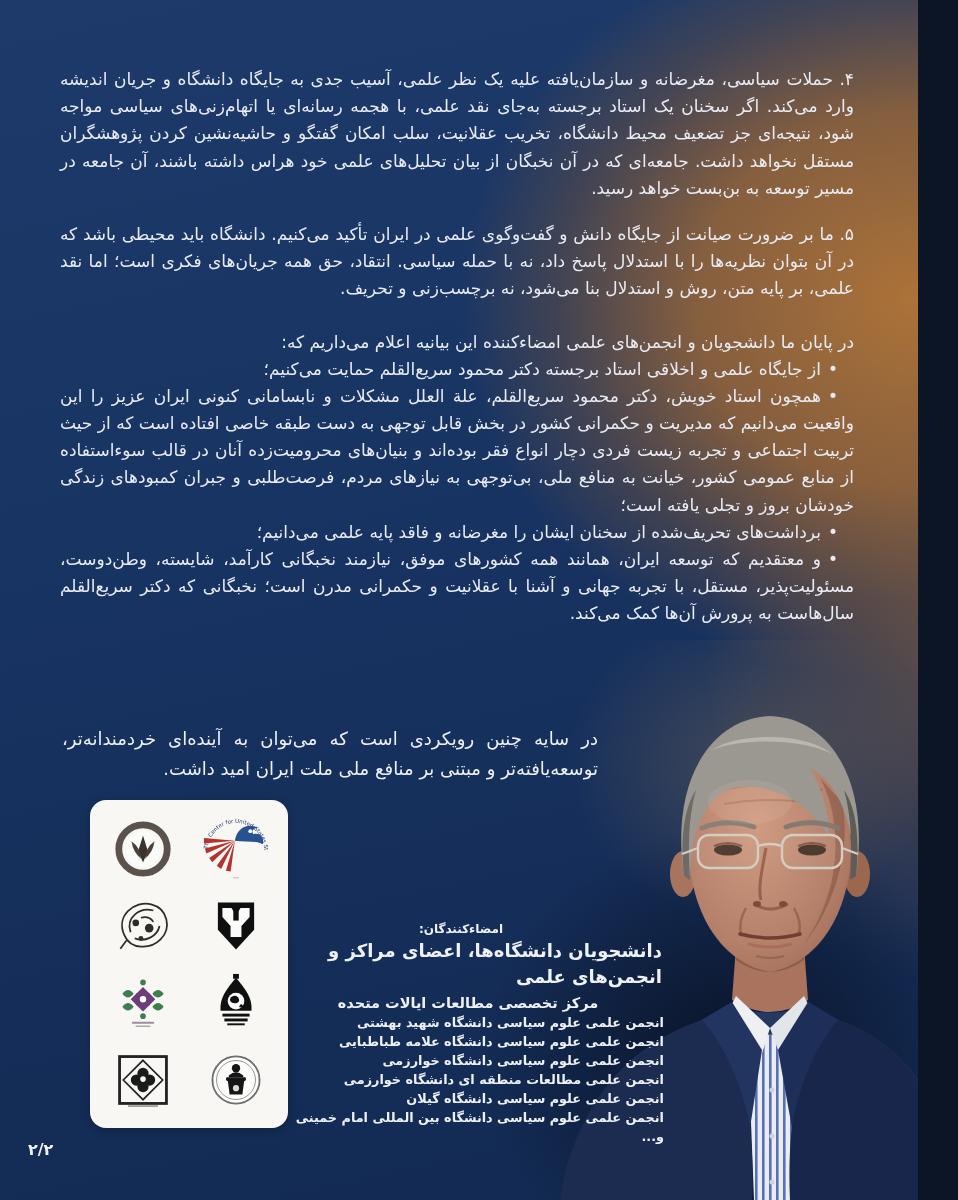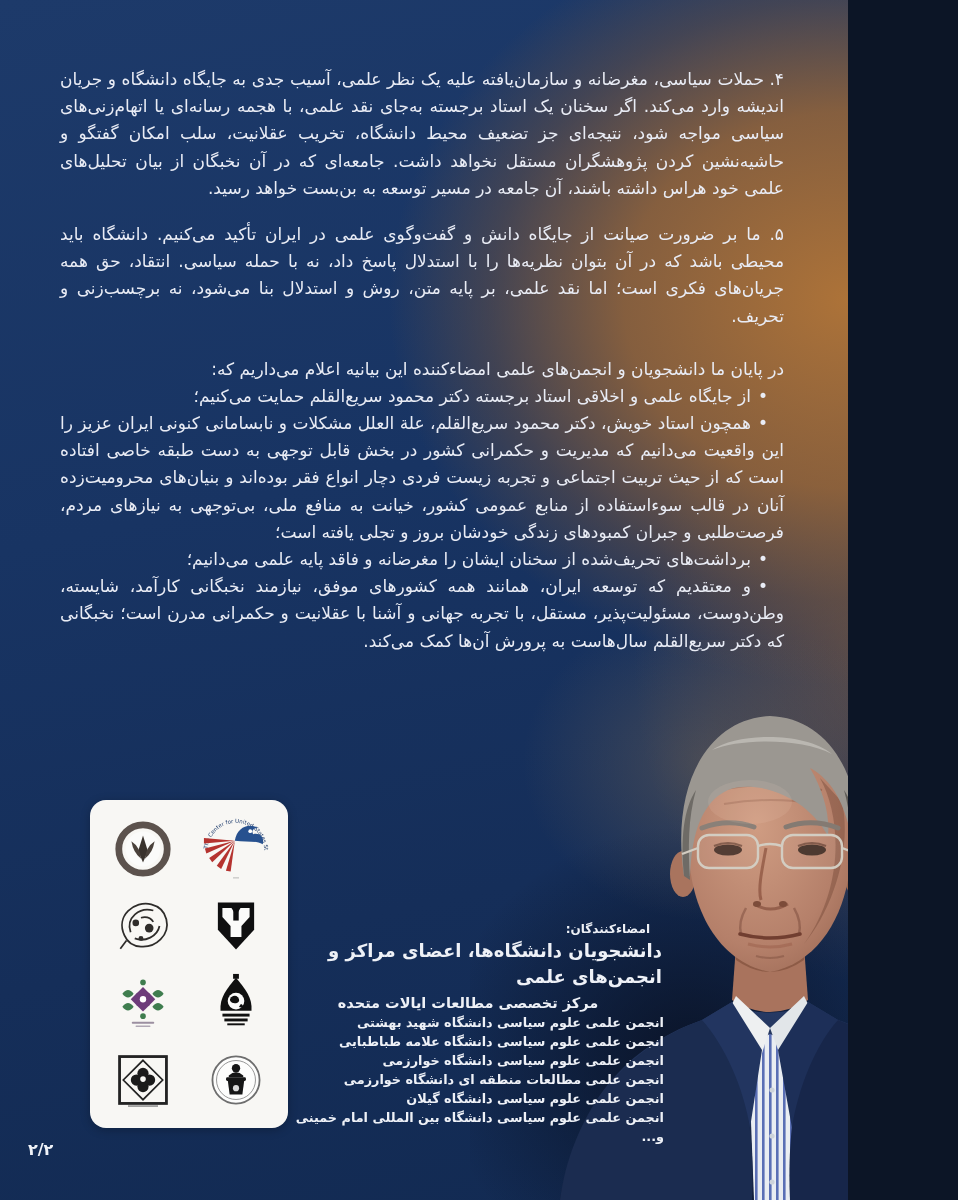--- a/index.html
+++ b/index.html
@@ -1,18 +1,18 @@
 <!DOCTYPE html>
 <html lang="fa"><head>
 <meta charset="utf-8">
 <style>
   html,body{margin:0;padding:0;background:#0c1526;}
   .page{
     position:relative;
-    width:848px;height:1200px;
+    width:918px;height:1200px;
     overflow:hidden;
     font-family:"DejaVu Sans", sans-serif;
     background:
       radial-gradient(ellipse 560px 470px at 100% 25%, rgba(181,118,54,0.95) 0%, rgba(163,106,52,0.78) 40%, rgba(122,86,58,0.42) 64%, rgba(26,51,95,0) 82%),
       radial-gradient(ellipse 320px 430px at 103% 55%, rgba(146,99,60,0.55) 0%, rgba(26,51,95,0) 75%),
       linear-gradient(168deg,#1d3a6a 0%,#183463 40%,#152e59 72%,#122a52 100%);
   }
   .photo-bg{
     position:absolute;left:470px;top:640px;right:0;bottom:0;z-index:0;
     background:
@@ -40,21 +40,21 @@
     background:#f8f7f4;border-radius:16px;
     display:grid;grid-template-columns:1fr 1fr;grid-template-rows:1fr 1fr 1fr 1fr;
     align-items:center;justify-items:center;padding:10px 6px;box-sizing:border-box;
     box-shadow:0 2px 10px rgba(0,0,0,0.25);
   }
   .logo-cell{display:flex;align-items:center;justify-content:center;}
   .signatories{
     position:absolute;left:272px;top:920px;width:392px;z-index:3;
     direction:rtl;color:#eef1f7;
   }
-  .sig-head{font-size:12px;font-weight:bold;text-align:right;padding-right:14px;line-height:1.5;}
+  .sig-head{font-size:12px;font-weight:bold;text-align:center;padding-right:14px;line-height:1.5;}
   .sig-sub{font-size:18px;font-weight:bold;text-align:right;padding-right:2px;line-height:1.45;}
   .sig-strong{font-size:14.5px;font-weight:bold;text-align:center;margin-top:3px;line-height:1.45;}
   .sig-item{font-size:12.8px;font-weight:bold;text-align:right;line-height:1.48;}
   .page-number{
     position:absolute;left:28px;top:1140px;z-index:2;
     color:#f0f3f9;font-size:16px;font-weight:bold;direction:rtl;
   }
 </style>
 </head>
 <body>
@@ -144,20 +144,21 @@
   <div class="main-text">
     <p>۴. حملات سیاسی، مغرضانه و سازمان‌یافته علیه یک نظر علمی، آسیب جدی به جایگاه دانشگاه و جریان اندیشه وارد می‌کند. اگر سخنان یک استاد برجسته به‌جای نقد علمی، با هجمه رسانه‌ای یا اتهام‌زنی‌های سیاسی مواجه شود، نتیجه‌ای جز تضعیف محیط دانشگاه، تخریب عقلانیت، سلب امکان گفتگو و حاشیه‌نشین کردن پژوهشگران مستقل نخواهد داشت. جامعه‌ای که در آن نخبگان از بیان تحلیل‌های علمی خود هراس داشته باشند، آن جامعه در مسیر توسعه به بن‌بست خواهد رسید.</p>
     <p class="p5">۵. ما بر ضرورت صیانت از جایگاه دانش و گفت‌وگوی علمی در ایران تأکید می‌کنیم. دانشگاه باید محیطی باشد که در آن بتوان نظریه‌ها را با استدلال پاسخ داد، نه با حمله سیاسی. انتقاد، حق همه جریان‌های فکری است؛ اما نقد علمی، بر پایه متن، روش و استدلال بنا می‌شود، نه برچسب‌زنی و تحریف.</p>
     <p class="closing-intro">در پایان ما دانشجویان و انجمن‌های علمی امضاءکننده این بیانیه اعلام می‌داریم که:</p>
     <div class="bullet-item"><span class="blt">•</span><span>از جایگاه علمی و اخلاقی استاد برجسته دکتر محمود سریع‌القلم حمایت می‌کنیم؛</span></div>
     <div class="bullet-item"><span class="blt">•</span><span>همچون استاد خویش، دکتر محمود سریع‌القلم، علة العلل مشکلات و نابسامانی کنونی ایران عزیز را این واقعیت می‌دانیم که مدیریت و حکمرانی کشور در بخش قابل توجهی به دست طبقه خاصی افتاده است که از حیث تربیت اجتماعی و تجربه زیست فردی دچار انواع فقر بوده‌اند و بنیان‌های محرومیت‌زده آنان در قالب سوءاستفاده از منابع عمومی کشور، خیانت به منافع ملی، بی‌توجهی به نیازهای مردم، فرصت‌طلبی و جبران کمبودهای زندگی خودشان بروز و تجلی یافته است؛</span></div>
     <div class="bullet-item"><span class="blt">•</span><span>برداشت‌های تحریف‌شده از سخنان ایشان را مغرضانه و فاقد پایه علمی می‌دانیم؛</span></div>
     <div class="bullet-item"><span class="blt">•</span><span>و معتقدیم که توسعه ایران، همانند همه کشورهای موفق، نیازمند نخبگانی کارآمد، شایسته، وطن‌دوست، مسئولیت‌پذیر، مستقل، با تجربه جهانی و آشنا با عقلانیت و حکمرانی مدرن است؛ نخبگانی که دکتر سریع‌القلم سال‌هاست به پرورش آن‌ها کمک می‌کند.</span></div>
   </div>
 
+  <div class="final-para">در سایه چنین رویکردی است که می‌توان به آینده‌ای خردمندانه‌تر، توسعه‌یافته‌تر و مبتنی بر منافع ملی ملت ایران امید داشت.</div>
 
   <div class="logo-panel">
     <div class="logo-cell">
       <svg width="62" height="62" viewBox="0 0 64 64">
         <circle cx="32" cy="32" r="25" fill="none" stroke="#453b36" stroke-width="7" opacity="0.88"></circle>
         <circle cx="32" cy="32" r="18" fill="#fbfbfa"></circle>
         <path d="M32 18 L37 34 L32 46 L27 34 Z" fill="#39322d"></path>
         <path d="M20 24 Q29 30 30 42 Q22 36 20 24 Z" fill="#4a413b"></path>
         <path d="M44 24 Q35 30 34 42 Q42 36 44 24 Z" fill="#4a413b"></path>
       </svg>

